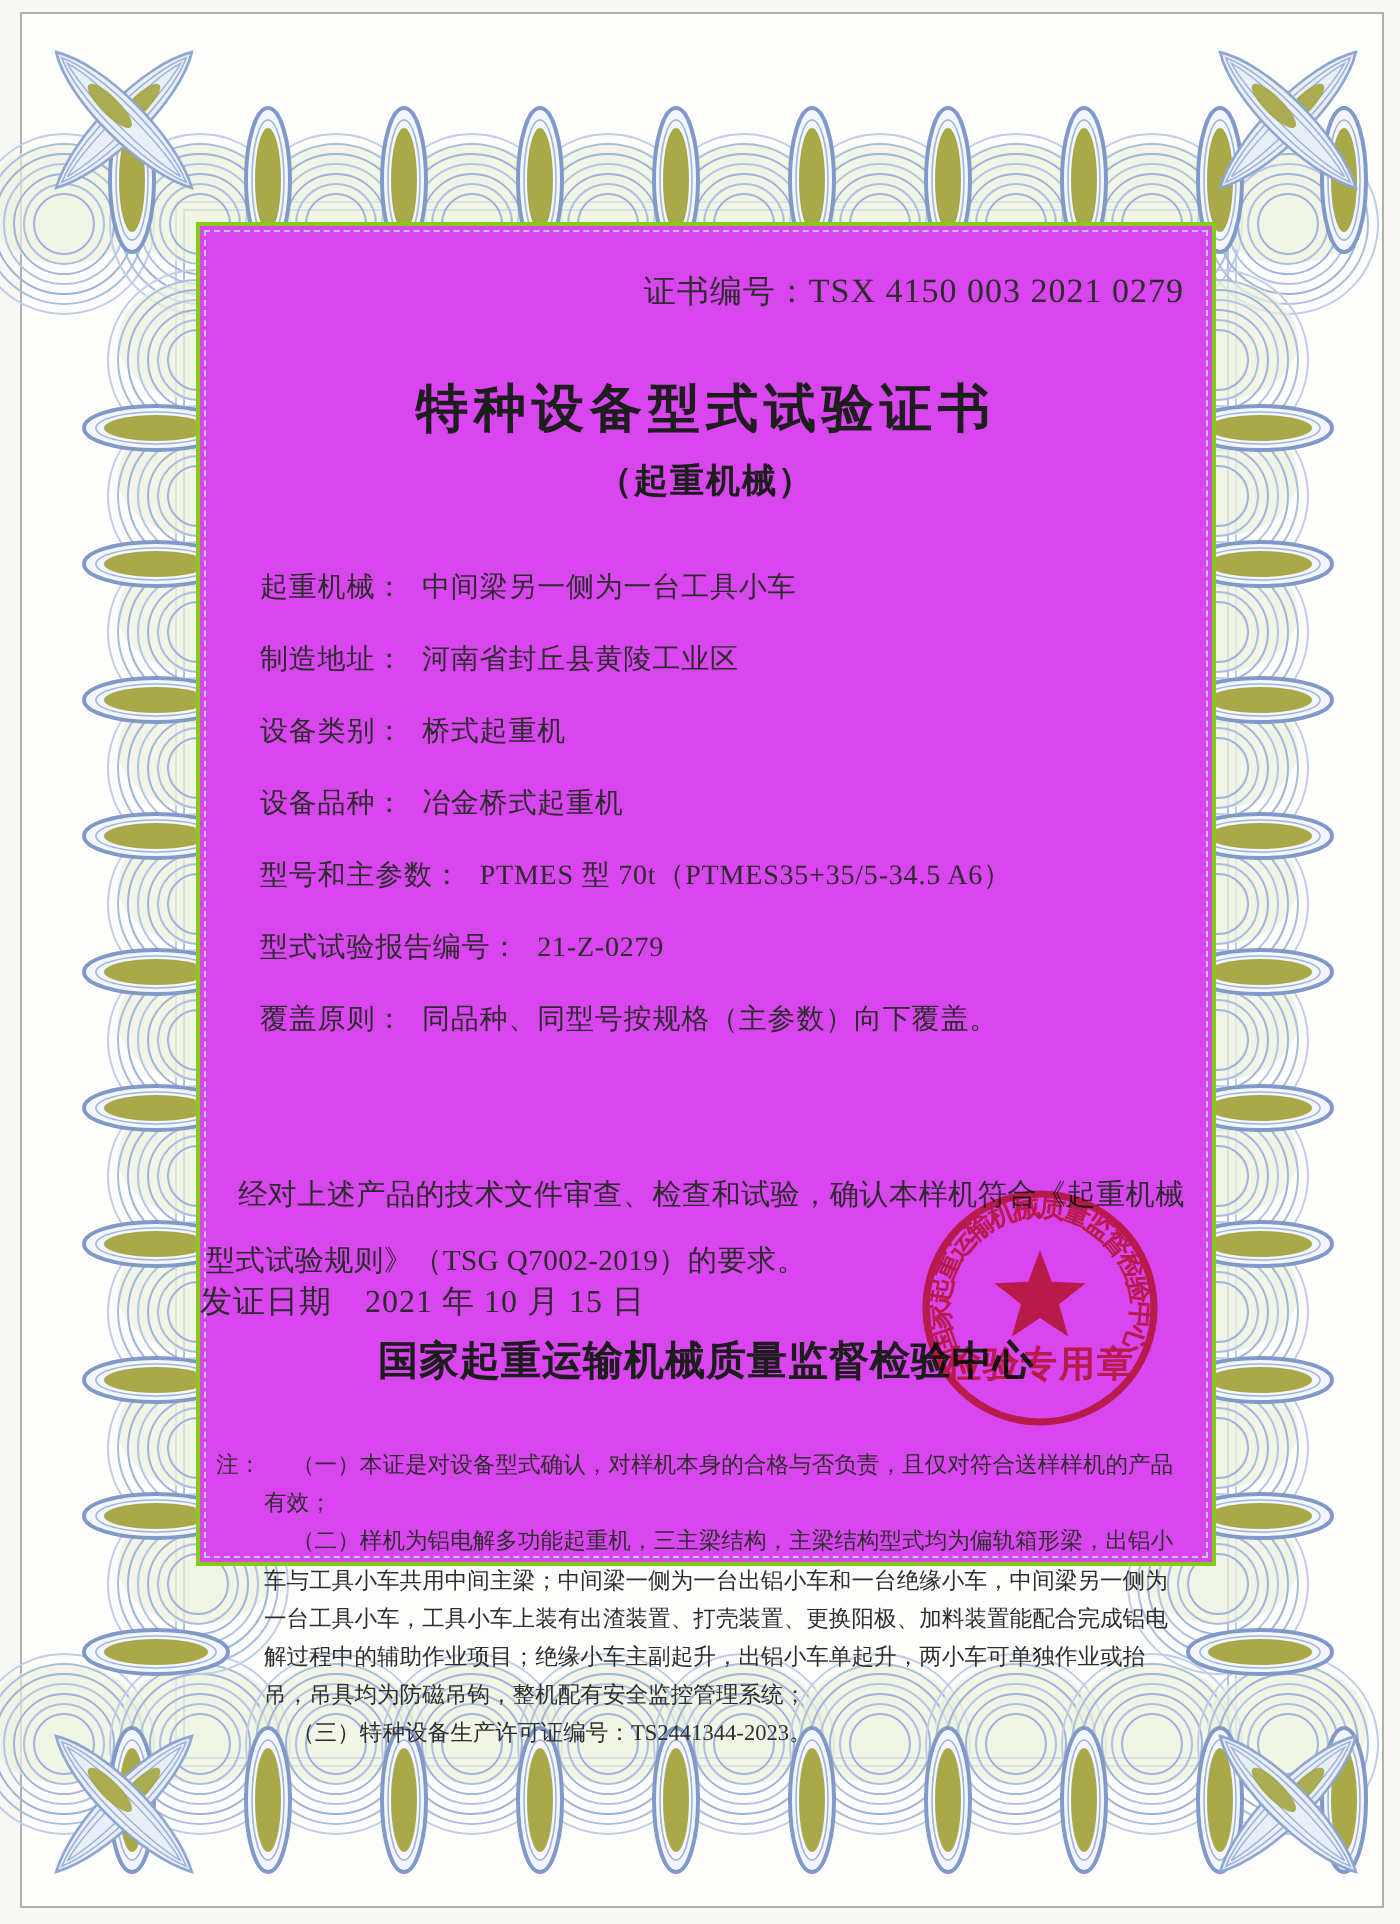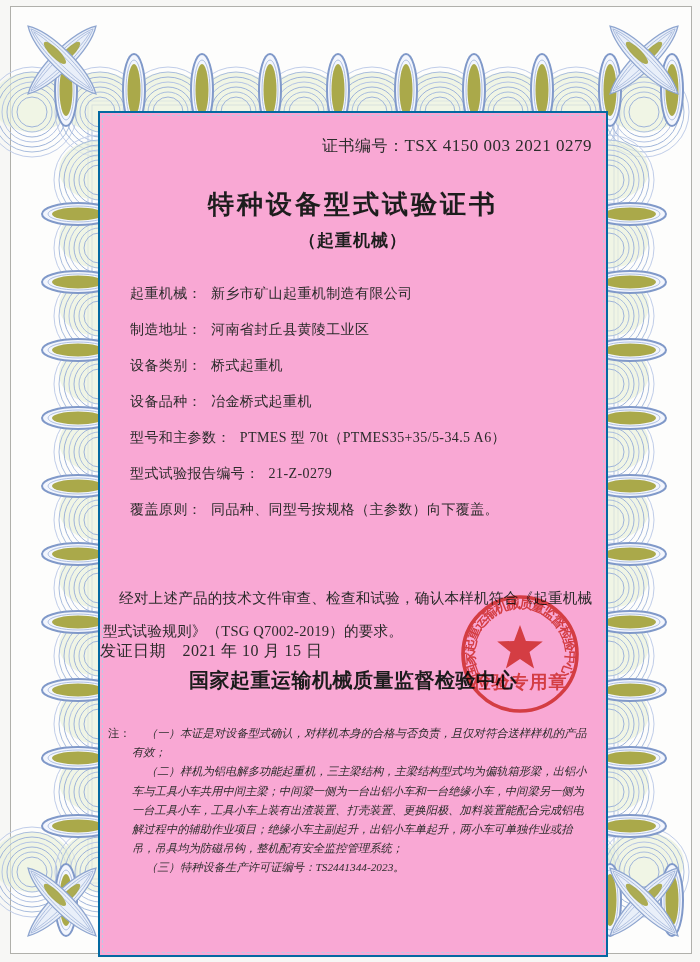--- a/index.html
+++ b/index.html
@@ -2,22 +2,22 @@
 <html><head>
 <meta charset="utf-8">
 <style>
   html,body{margin:0;padding:0;background:#e9e9e7;}
   .canvas{position:relative;width:700px;height:962px;background:#f7f7f5;overflow:hidden;
           font-family:"Liberation Serif","DejaVu Serif",serif;color:#232323;}
   .paper{position:absolute;left:10px;top:6px;right:8px;bottom:8px;background:#fdfdfc;
          border:1px solid #b0b0ab;}
   .decor{position:absolute;left:0;top:0;width:700px;height:962px;pointer-events:none;}
   
-  .frame{position:absolute;left:98px;top:111px;width:510px;height:846px;box-sizing:border-box;
-         background:#f9a8d4;border:2px solid #0369a1;z-index:2;}
+  .frame{position:absolute;left:98px;top:111px;width:510px;height:672px;box-sizing:border-box;
+         background:#d946ef;border:2px solid #84cc16;z-index:2;}
   .frame-inner{position:absolute;inset:2px;border:1px dashed #bcc9e5;pointer-events:none;}
   .cert-line{position:absolute;top:23px;left:0;right:14px;text-align:right;font-size:16px;
              letter-spacing:0.5px;color:#2c2c2c;}
   .cert-line .num{font-size:17px;}
   .doc-title{position:absolute;top:74px;left:0;width:100%;text-align:center;
              font-family:Liberation Serif, serif;font-weight:bold;
              font-size:26px;letter-spacing:3px;color:#1d1d1d;}
   .doc-subtitle{position:absolute;top:116px;left:0;width:100%;text-align:center;
              font-family:"Liberation Sans","DejaVu Sans",sans-serif;font-weight:bold;
              font-size:17px;letter-spacing:1px;color:#1d1d1d;}
@@ -28,21 +28,21 @@
   .statement{position:absolute;top:469px;left:3px;right:10px;font-size:14.6px;line-height:33px;
              text-indent:16px;letter-spacing:0.2px;color:#2b2b2b;}
   .issue-date{position:absolute;top:528px;left:0;right:12px;font-size:16px;
               letter-spacing:0.5px;color:#2b2b2b;}
   .issuer{position:absolute;top:554px;left:0;width:100%;text-align:center;font-weight:bold;
           font-size:20px;letter-spacing:0.5px;color:#1c1c1c;}
   .notes{position:absolute;top:611px;left:8px;right:14px;display:flex;font-size:11.3px;
          line-height:19.2px;color:#2d2d2d;}
   .notes-label{flex:none;width:24px;}
   .notes-items{flex:1;}
-  .notes-items p{margin:0;text-indent:14px;font-style:italic;}
+  .notes-items p{margin:0;text-indent:14px;}
   .seal{position:absolute;left:445px;top:579px;width:150px;height:150px;z-index:5;
         opacity:0.84;mix-blend-mode:multiply;}
 </style>
 </head>
 <body>
 
 <div class="canvas">
   <div class="paper"></div>
 
   <svg class="decor" viewBox="0 0 700 962" xmlns="http://www.w3.org/2000/svg">
@@ -173,21 +173,21 @@
     <div class="cert-line">
       <span>证书编号：</span><span class="num">TSX 4150 003 2021 0279</span>
     </div>
 
     <div class="doc-title">特种设备型式试验证书</div>
     <div class="doc-subtitle">（起重机械）</div>
 
     <div class="fields">
       <div class="field-row">
         <span class="lbl">起重机械：</span>
-        <span class="val">新乡市矿山起重机制造有限公司</span>
+        <span class="val">中间梁另一侧为一台工具小车</span>
       </div>
       <div class="field-row">
         <span class="lbl">制造地址：</span>
         <span class="val">河南省封丘县黄陵工业区</span>
       </div>
       <div class="field-row">
         <span class="lbl">设备类别：</span>
         <span class="val">桥式起重机</span>
       </div>
       <div class="field-row">

